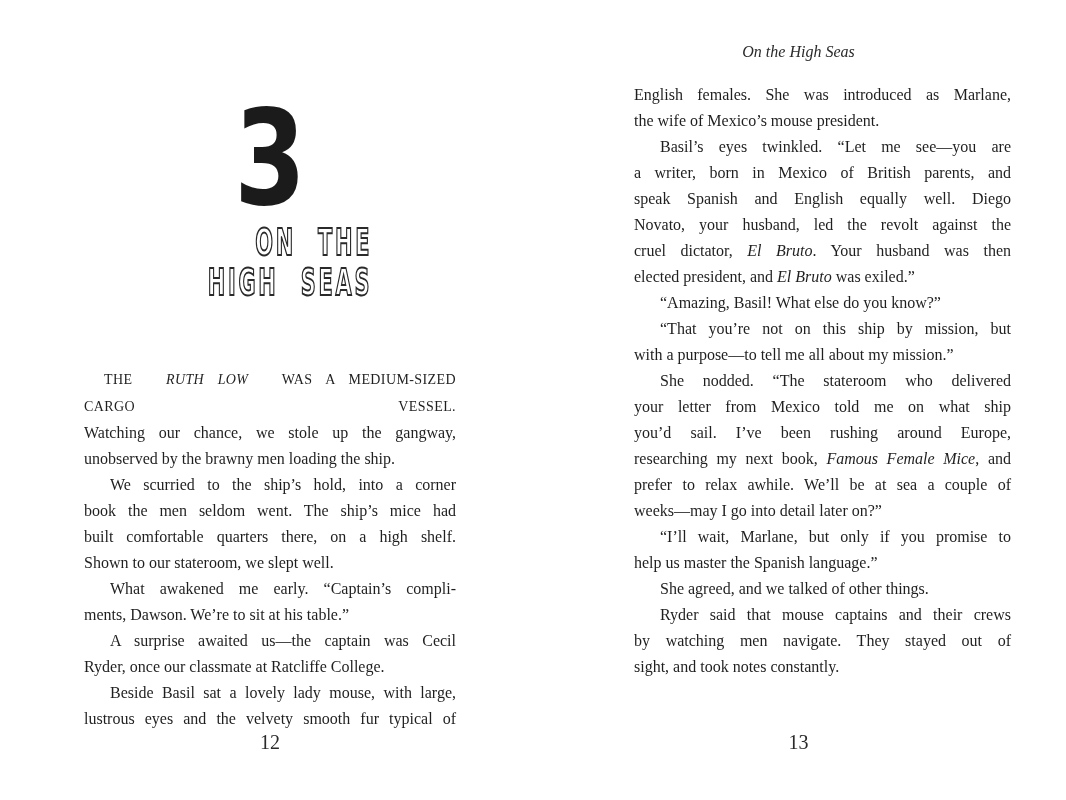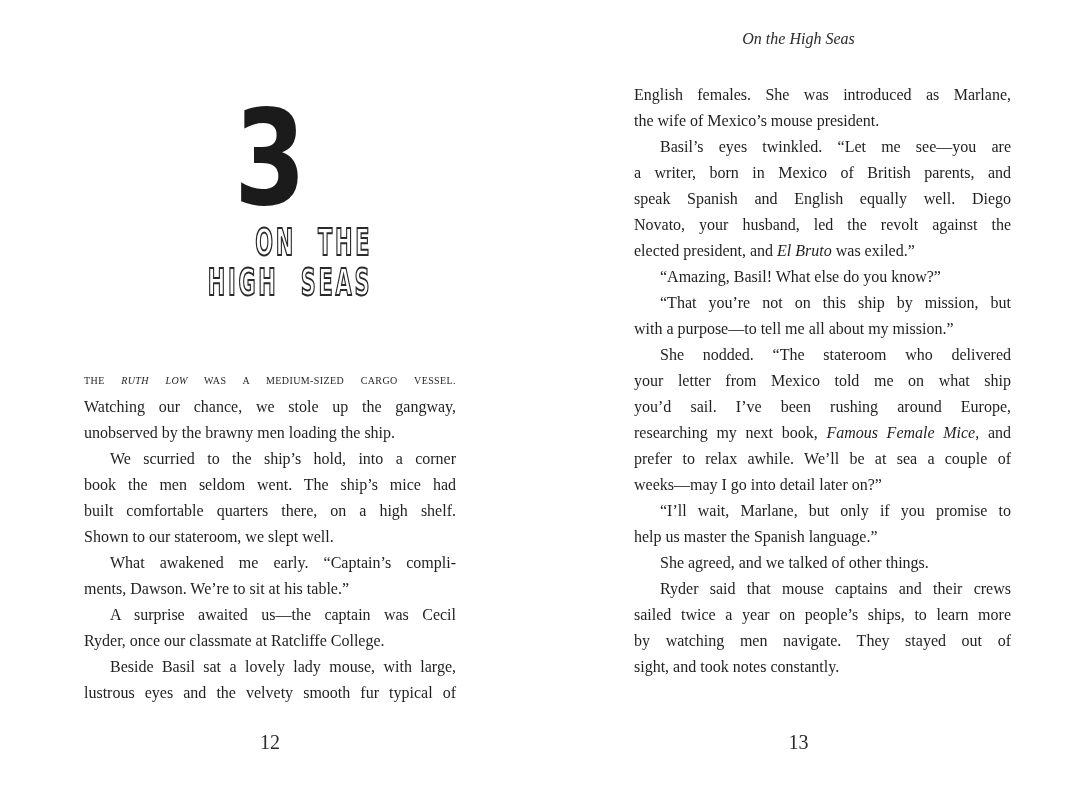--- a/index.html
+++ b/index.html
@@ -60,21 +60,21 @@
     color: #ffffff;
     -webkit-text-stroke: 2px #2a2a2a;
     transform: scaleX(0.55);
     transform-origin: 50% 50%;
     white-space: nowrap;
   }
 
   
   .running-head {
     position: absolute;
-    top: 30px;
+    top: 43px;
     left: 0;
     width: 100%;
     text-align: center;
     font-style: italic;
     font-size: 16px;
     color: #2a2a2a;
   }
 
   
   .page-body {
@@ -88,21 +88,21 @@
   .line {
     font-size: 16px;
     line-height: 26px;
     text-align: justify;
     text-align-last: left;
     white-space: normal;
   }
   .line.jl { text-align-last: justify; }
   .line.indent { text-indent: 26px; }
   .it { font-style: italic; }
-  .caps { font-size: 10px; letter-spacing: 0.4px; }
+  .caps { font-size: 14px; letter-spacing: 0.4px; margin-left: 20px; }
 
   
   .page-number {
     position: absolute;
     top: 731px;
     left: 0;
     width: 100%;
     text-align: center;
     font-size: 20px;
     color: #2a2a2a;
@@ -152,20 +152,21 @@
     <div class="page-body">
         <div class="para">
           <div class="line jl"><span>English females. She was introduced as Marlane,</span></div>
           <div class="line"><span>the wife of Mexico’s mouse president.</span></div>
         </div>
         <div class="para">
           <div class="line jl indent"><span>Basil’s eyes twinkled. “Let me see—you are</span></div>
           <div class="line jl"><span>a writer, born in Mexico of British parents, and</span></div>
           <div class="line jl"><span>speak Spanish and English equally well. Diego</span></div>
           <div class="line jl"><span>Novato, your husband, led the revolt against the</span></div>
+          <div class="line jl"><span>cruel dictator, </span><span class="it">El Bruto</span><span>. Your husband was then</span></div>
           <div class="line"><span>elected president, and </span><span class="it">El Bruto</span><span> was exiled.”</span></div>
         </div>
         <div class="para">
           <div class="line indent"><span>“Amazing, Basil! What else do you know?”</span></div>
         </div>
         <div class="para">
           <div class="line jl indent"><span>“That you’re not on this ship by mission, but</span></div>
           <div class="line"><span>with a purpose—to tell me all about my mission.”</span></div>
         </div>
         <div class="para">
@@ -178,21 +179,20 @@
         </div>
         <div class="para">
           <div class="line jl indent"><span>“I’ll wait, Marlane, but only if you promise to</span></div>
           <div class="line"><span>help us master the Spanish language.”</span></div>
         </div>
         <div class="para">
           <div class="line indent"><span>She agreed, and we talked of other things.</span></div>
         </div>
         <div class="para">
           <div class="line jl indent"><span>Ryder said that mouse captains and their crews</span></div>
-          <div class="line jl"><span>sailed twice a year on people’s ships, to learn more</span></div>
           <div class="line jl"><span>by watching men navigate. They stayed out of</span></div>
           <div class="line"><span>sight, and took notes constantly.</span></div>
         </div>
       </div>
     <div class="page-number">13</div>
   </section>
 
 </div>
 
 </body></html>

